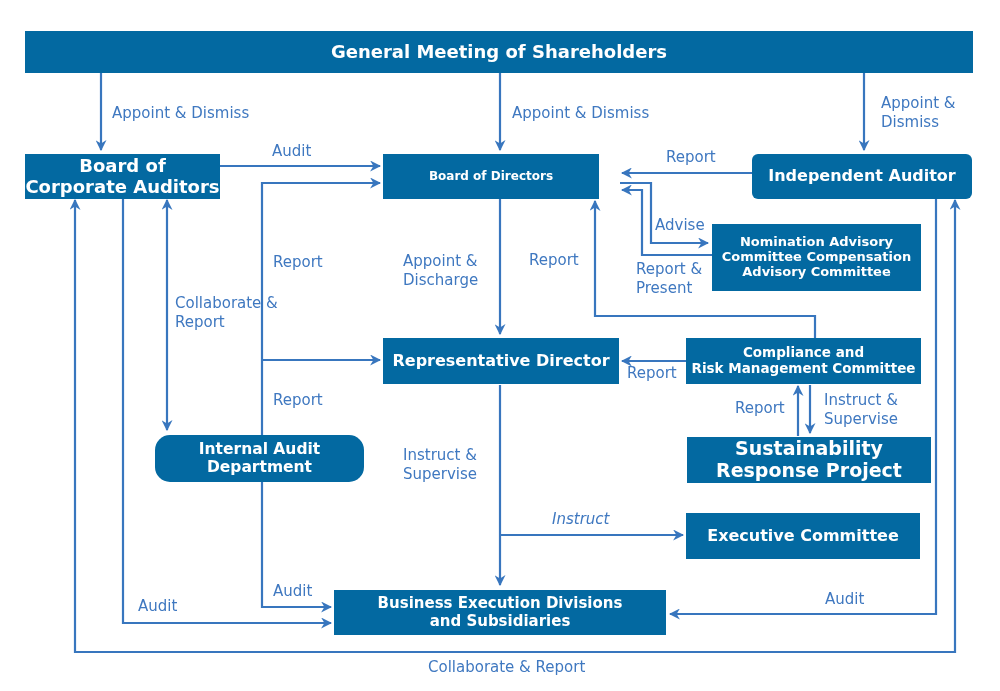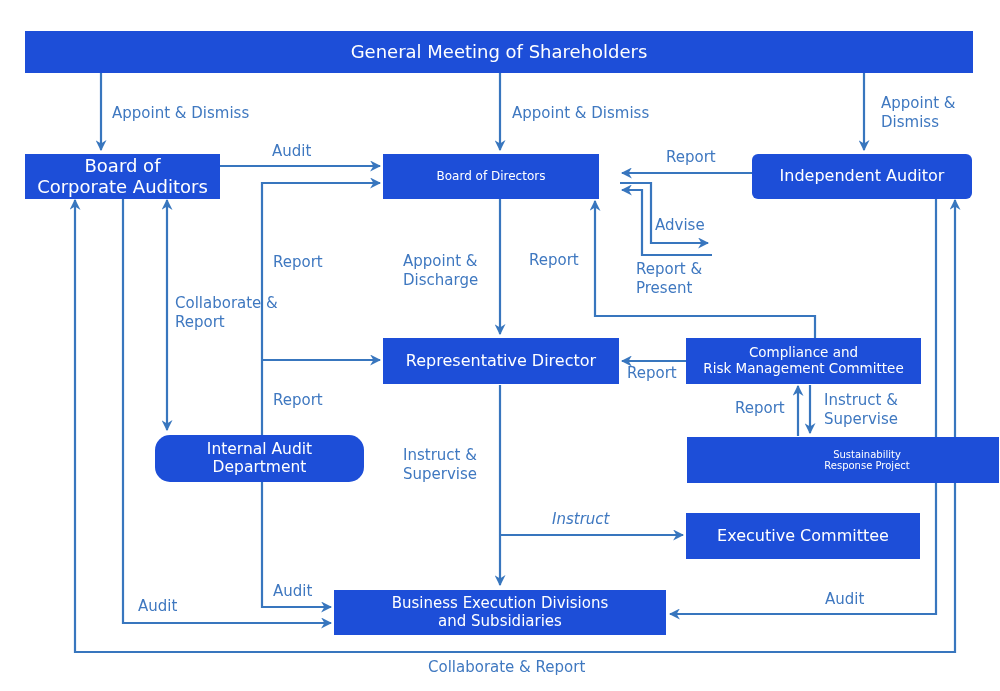--- a/index.html
+++ b/index.html
@@ -1,18 +1,18 @@
 <!DOCTYPE html>
 <html><head>
 <meta charset="utf-8">
 <style>
   html,body{margin:0;padding:0;background:#ffffff;}
   body{width:1000px;height:691px;position:relative;overflow:hidden;font-family:"DejaVu Sans","Liberation Sans",sans-serif;}
   #diagram{position:absolute;left:0;top:0;width:1000px;height:691px;}
-  .box{position:absolute;background:#1d4ed8;color:#ffffff;display:flex;align-items:center;justify-content:center;text-align:center;white-space:pre-line;line-height:1.15;}
+  .box{position:absolute;background:#0369a1;color:#ffffff;display:flex;align-items:center;justify-content:center;text-align:center;white-space:pre-line;line-height:1.15;font-weight:bold;}
   .lbl{position:absolute;color:#3f78c0;white-space:pre-line;line-height:1.25;font-size:15px;}
   svg{position:absolute;left:0;top:0;}
 </style>
 </head>
 <body>
 
 <div id="diagram">
 
   <svg width="1000" height="691">
     <defs>
@@ -44,26 +44,29 @@
       <path d="M500,652 H75 V200" marker-end="url(#ah)"></path>
       <path d="M500,652 H955 V200" marker-end="url(#ah)"></path>
     </g>
   </svg>
 
   <div class="box" style="left:25px;top:31px;width:948px;height:42px;font-size:18px;">General Meeting of Shareholders</div>
   <div class="box" style="left:25px;top:154px;width:195px;height:45px;font-size:18px;">Board of
 Corporate Auditors</div>
   <div class="box" style="left:383px;top:154px;width:216px;height:45px;font-size:12px;">Board of Directors</div>
   <div class="box" style="left:752px;top:154px;width:220px;height:45px;font-size:16px;border-radius:6px;">Independent Auditor</div>
+  <div class="box" style="left:712px;top:224px;width:209px;height:67px;font-size:13px;">Nomination Advisory
+Committee Compensation
+Advisory Committee</div>
   <div class="box" style="left:686px;top:338px;width:235px;height:46px;font-size:13.5px;">Compliance and
 Risk Management Committee</div>
   <div class="box" style="left:383px;top:338px;width:236px;height:46px;font-size:16px;">Representative Director</div>
   <div class="box" style="left:155px;top:435px;width:209px;height:47px;font-size:15.5px;border-radius:15px;">Internal Audit
 Department</div>
-  <div class="box" style="left:687px;top:437px;width:264px;height:46px;font-size:10px;padding-left:48px;">Sustainability
+  <div class="box" style="left:687px;top:437px;width:244px;height:46px;font-size:19px;">Sustainability
 Response Project</div>
   <div class="box" style="left:686px;top:513px;width:234px;height:46px;font-size:16px;">Executive Committee</div>
   <div class="box" style="left:334px;top:590px;width:332px;height:45px;font-size:15px;">Business Execution Divisions
 and Subsidiaries</div>
 
   <div class="lbl" style="left:112px;top:104px;">Appoint &amp; Dismiss</div>
   <div class="lbl" style="left:512px;top:104px;">Appoint &amp; Dismiss</div>
   <div class="lbl" style="left:881px;top:94px;">Appoint &amp;
 Dismiss</div>
   <div class="lbl" style="left:272px;top:142px;">Audit</div>

